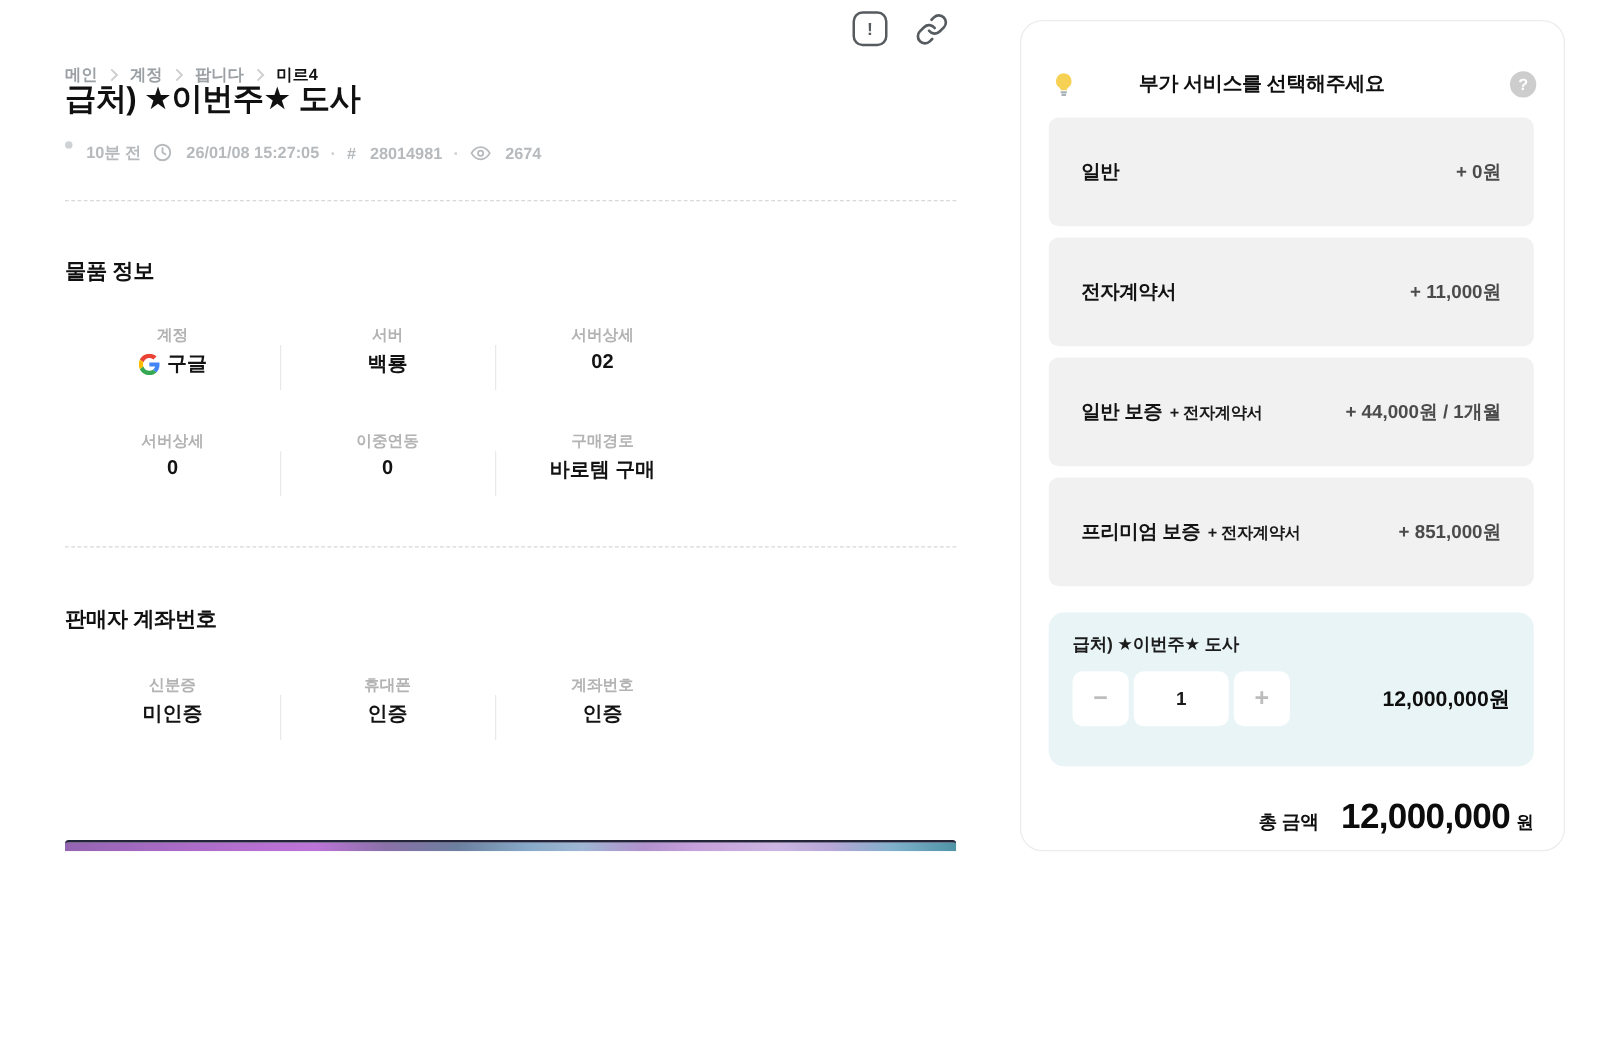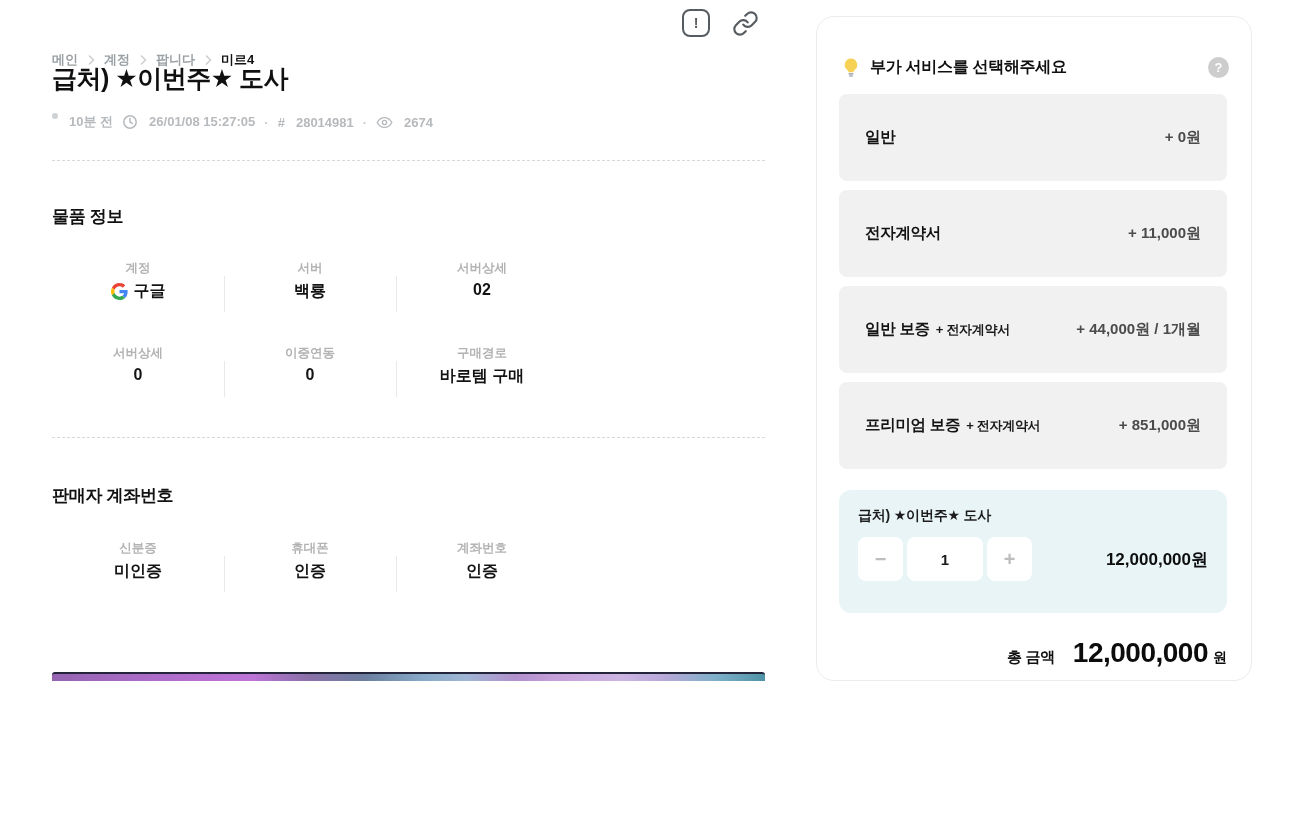--- a/index.html
+++ b/index.html
@@ -41,21 +41,21 @@
   .cell .val { margin-top:4px; font-size:16px; font-weight:800; color:#131313; display:flex; align-items:center; justify-content:center; gap:6px; }
   .val-green { color:#2db95a; }
   .val-pale { color:#bfe7cc; }
 
   
   .img-strip { left:52px; top:672px; width:713px; height:9px; border-radius:3px 3px 0 0; border-top:2px solid #23233a;
     background:linear-gradient(90deg,#9464b1 0%,#a96bc6 12%,#b770d1 22%,#bd74d7 28%,#8a71a8 36%,#6c7f9f 44%,#87aac8 52%,#9fb6d4 58%,#b291cd 65%,#c7a1db 71%,#ccb5e3 80%,#b7a8d8 86%,#7fb0c9 93%,#4f93a6 100%); }
 
   
   .panel { left:816px; top:16px; width:436px; height:665px; background:#fff; border:1px solid #ececec; border-radius:18px; }
-  .panel-header { position:absolute; top:40px; left:24px; right:22px; display:flex; align-items:center; }
+  .panel-header { position:absolute; top:40px; left:24px; right:22px; display:flex; align-items:center;gap:41px; }
   .panel-title { font-size:16px; font-weight:800; color:#101010; margin-left:9px; letter-spacing:-0.3px; }
   .help-btn { margin-left:auto; width:21px; height:21px; border-radius:50%; background:#cdcdcd; color:#fff; font-size:13px; font-weight:800; display:flex; align-items:center; justify-content:center; cursor:pointer; }
 
   .options { position:absolute; top:77px; left:22px; right:24px; }
   .opt-card { height:87px; border-radius:8px; background:#f1f1f2; margin-bottom:9px; display:flex; align-items:center; padding:0 26px; cursor:pointer; }
   .opt-label { font-size:15.5px; font-weight:800; color:#131313; letter-spacing:-0.3px; }
   .opt-sub { font-size:13px; font-weight:700; color:#1a1a1a; margin-left:6px; letter-spacing:-0.3px; }
   .opt-price { margin-left:auto; font-size:15px; font-weight:700; color:#4b4b4b; }
 
   .product-box { position:absolute; top:473px; left:22px; right:24px; height:123px; background:#e8f4f5; border-radius:12px; padding:17px 19px; }

